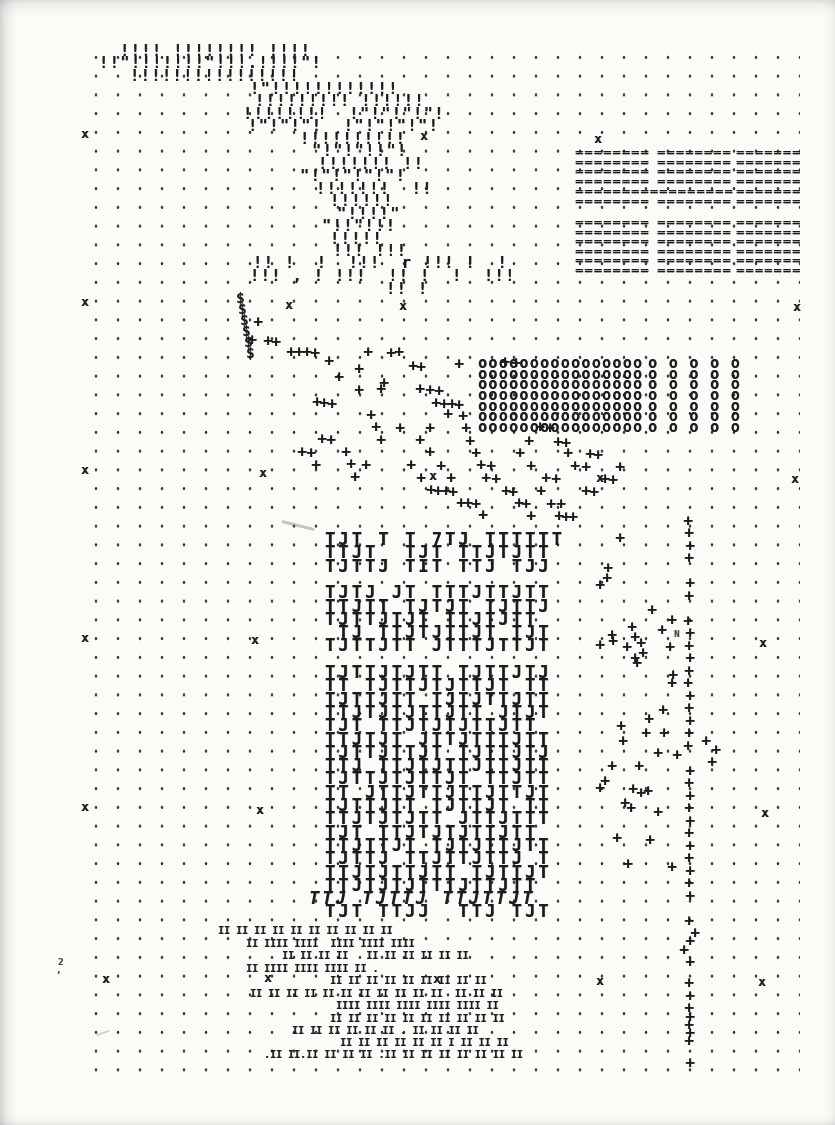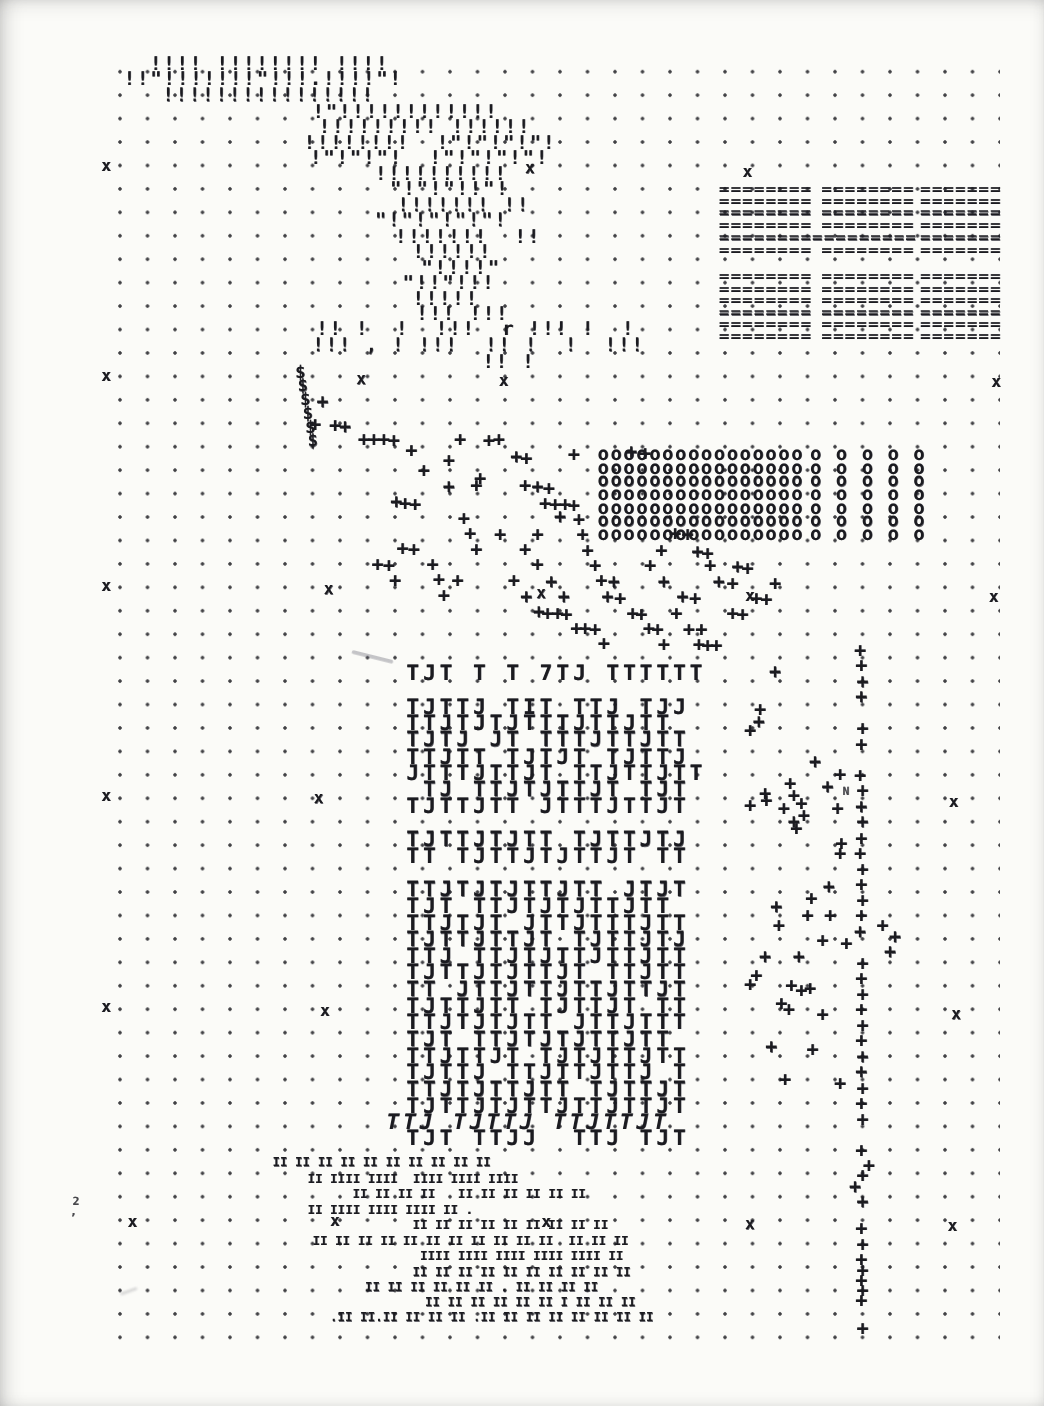--- a/index.html
+++ b/index.html
@@ -113,43 +113,44 @@
       <span class="o" style="left: 478px; top: 409px;">oooooooooooooooo</span>
       <span class="o" style="left: 478px; top: 420px;">oooooooooooooooo</span>
       <span class="o" style="left: 648px; top: 356px;">o o o o o</span>
       <span class="o" style="left: 648px; top: 367px;">o o o o o</span>
       <span class="o" style="left: 648px; top: 377px;">o o o o o</span>
       <span class="o" style="left: 648px; top: 388px;">o o o o o</span>
       <span class="o" style="left: 648px; top: 399px;">o o o o o</span>
       <span class="o" style="left: 648px; top: 409px;">o o o o o</span>
       <span class="o" style="left: 648px; top: 420px;">o o o o o</span>
       <span class="t" style="left: 325px; top: 531px;">TJT T T 7TJ TTTTTT</span>
+      <span class="t" style="left: 325px; top: 544.3px;">TTJT  TJT TTJTJTT</span>
       <span class="t" style="left: 325px; top: 557.6px;">TJTTJ TIT TTJ TJJ</span>
-      <span class="t" style="left: 325px; top: 570.9px;">TTJTJTJTTTJTTJTT </span>
       <span class="t" style="left: 325px; top: 584.2px;">TJTJ JT TTTJTTJTT</span>
       <span class="t" style="left: 325px; top: 597.5px;">TTJTT TJTJT TJTTJ</span>
-      <span class="t" style="left: 325px; top: 610.8px;">JTTTJTTJT TTJTTJTT</span>
+      <span class="t" style="left: 325px; top: 610.8px;">TJTTJTJT TTJTJTT</span>
       <span class="t" style="left: 325px; top: 624.1px;"> TJ TTJTJTTJT TJT</span>
       <span class="t" style="left: 325px; top: 637.4px;">TJTTJTT JTTTJTTJT</span>
       <span class="t" style="left: 325px; top: 664px;">TJTTJTJTT TJTTJTJ</span>
       <span class="t" style="left: 325px; top: 677.3px;">TT TJTTJTJTTJT TT</span>
+      <span class="t" style="left: 325px; top: 690.6px;">TJTTJTT TJTJTTJTT</span>
       <span class="t" style="left: 325px; top: 703.9px;">TTJTJTJTTJTT JTJT</span>
       <span class="t" style="left: 325px; top: 717.2px;">TJT TTJTJTJTTJTT</span>
       <span class="t" style="left: 325px; top: 730.5px;">TTJTJT JTTJTTTJTT</span>
       <span class="t" style="left: 325px; top: 743.8px;">TJTTJTTJT TJTTJTJ</span>
       <span class="t" style="left: 325px; top: 757.1px;">TTJ TTJTJTTJTTJTT</span>
       <span class="t" style="left: 325px; top: 770.4px;">TJTTJTJTTJT TTJTT</span>
       <span class="t" style="left: 325px; top: 783.7px;">TT JTTJTTJTTJTTJT</span>
       <span class="t" style="left: 325px; top: 797px;">TJTTJTT TJTTJT TT</span>
       <span class="t" style="left: 325px; top: 810.3px;">TTJTJTJTT JTTJTTT</span>
       <span class="t" style="left: 325px; top: 823.6px;">TJT TTJTJTJTTJTT</span>
       <span class="t" style="left: 325px; top: 836.9px;">TTJTTJT TJTJTTJTT</span>
       <span class="t" style="left: 325px; top: 863.5px;">TTJTJTTJTT TJTTJT</span>
       <span class="t" style="left: 325px; top: 850.2px;">TJTTJ TTJTTJTTJ T</span>
-      <span class="t" style="left: 325px; top: 876.8px;">TJTTJTJTTJTTJTTJT</span>
+      <span class="t" style="left: 325px; top: 876.8px;">TTJTJTJTTTJTTJTT</span>
       <span class="t" style="left: 309px; top: 890.1px; font-style: italic;">TTJ TJTTJ TTJTTJT</span>
       <span class="t" style="left: 325px; top: 903.4px;">TJT TTJJ  TTJ TJT</span>
       <span class="b" style="left: 218px; top: 926px;">II II II II II II II II II II</span>
       <span class="b" style="left: 246px; top: 939px;">II IIII IIII  IIII IIII IIII</span>
       <span class="b" style="left: 282px; top: 951px;">II II II II   II II II II II II</span>
       <span class="b" style="left: 246px; top: 964px;">II IIII IIII IIII II .</span>
       <span class="b" style="left: 330px; top: 976px;">II II II II II II II II II</span>
       <span class="b" style="left: 250px; top: 989px;">II II II II II II II II II II II  II II II</span>
       <span class="b" style="left: 336px; top: 1001px;">IIII IIII IIII IIII IIII II</span>
       <span class="b" style="left: 330px; top: 1014px;">II II II II II II II II II II</span>

